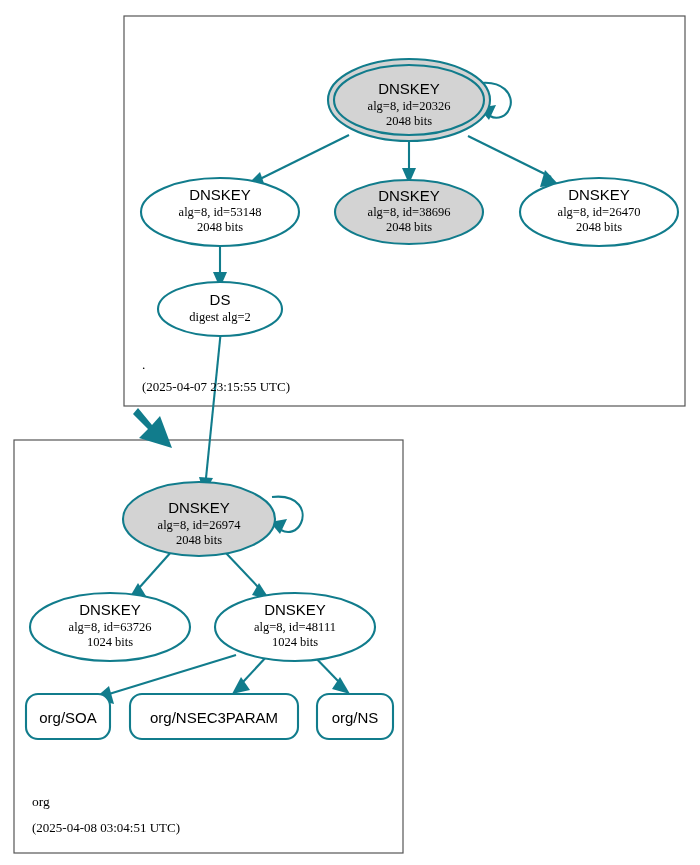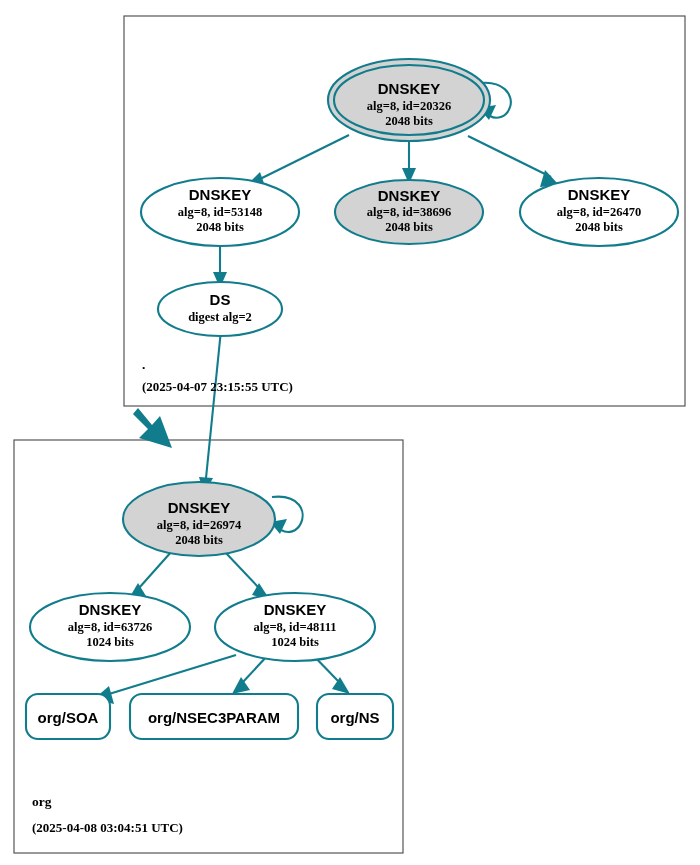--- a/index.html
+++ b/index.html
@@ -7,21 +7,20 @@
     padding: 0;
     background: #ffffff;
   }
   #canvas {
     position: relative;
     width: 700px;
     height: 865px;
     background: #ffffff;
     font-family: "Liberation Sans", sans-serif;
     overflow: hidden;
-    font-weight: bold;
   }
   svg.layer {
     position: absolute;
     top: 0;
     left: 0;
     width: 700px;
     height: 865px;
   }
   .zone-box {
     fill: #ffffff;

